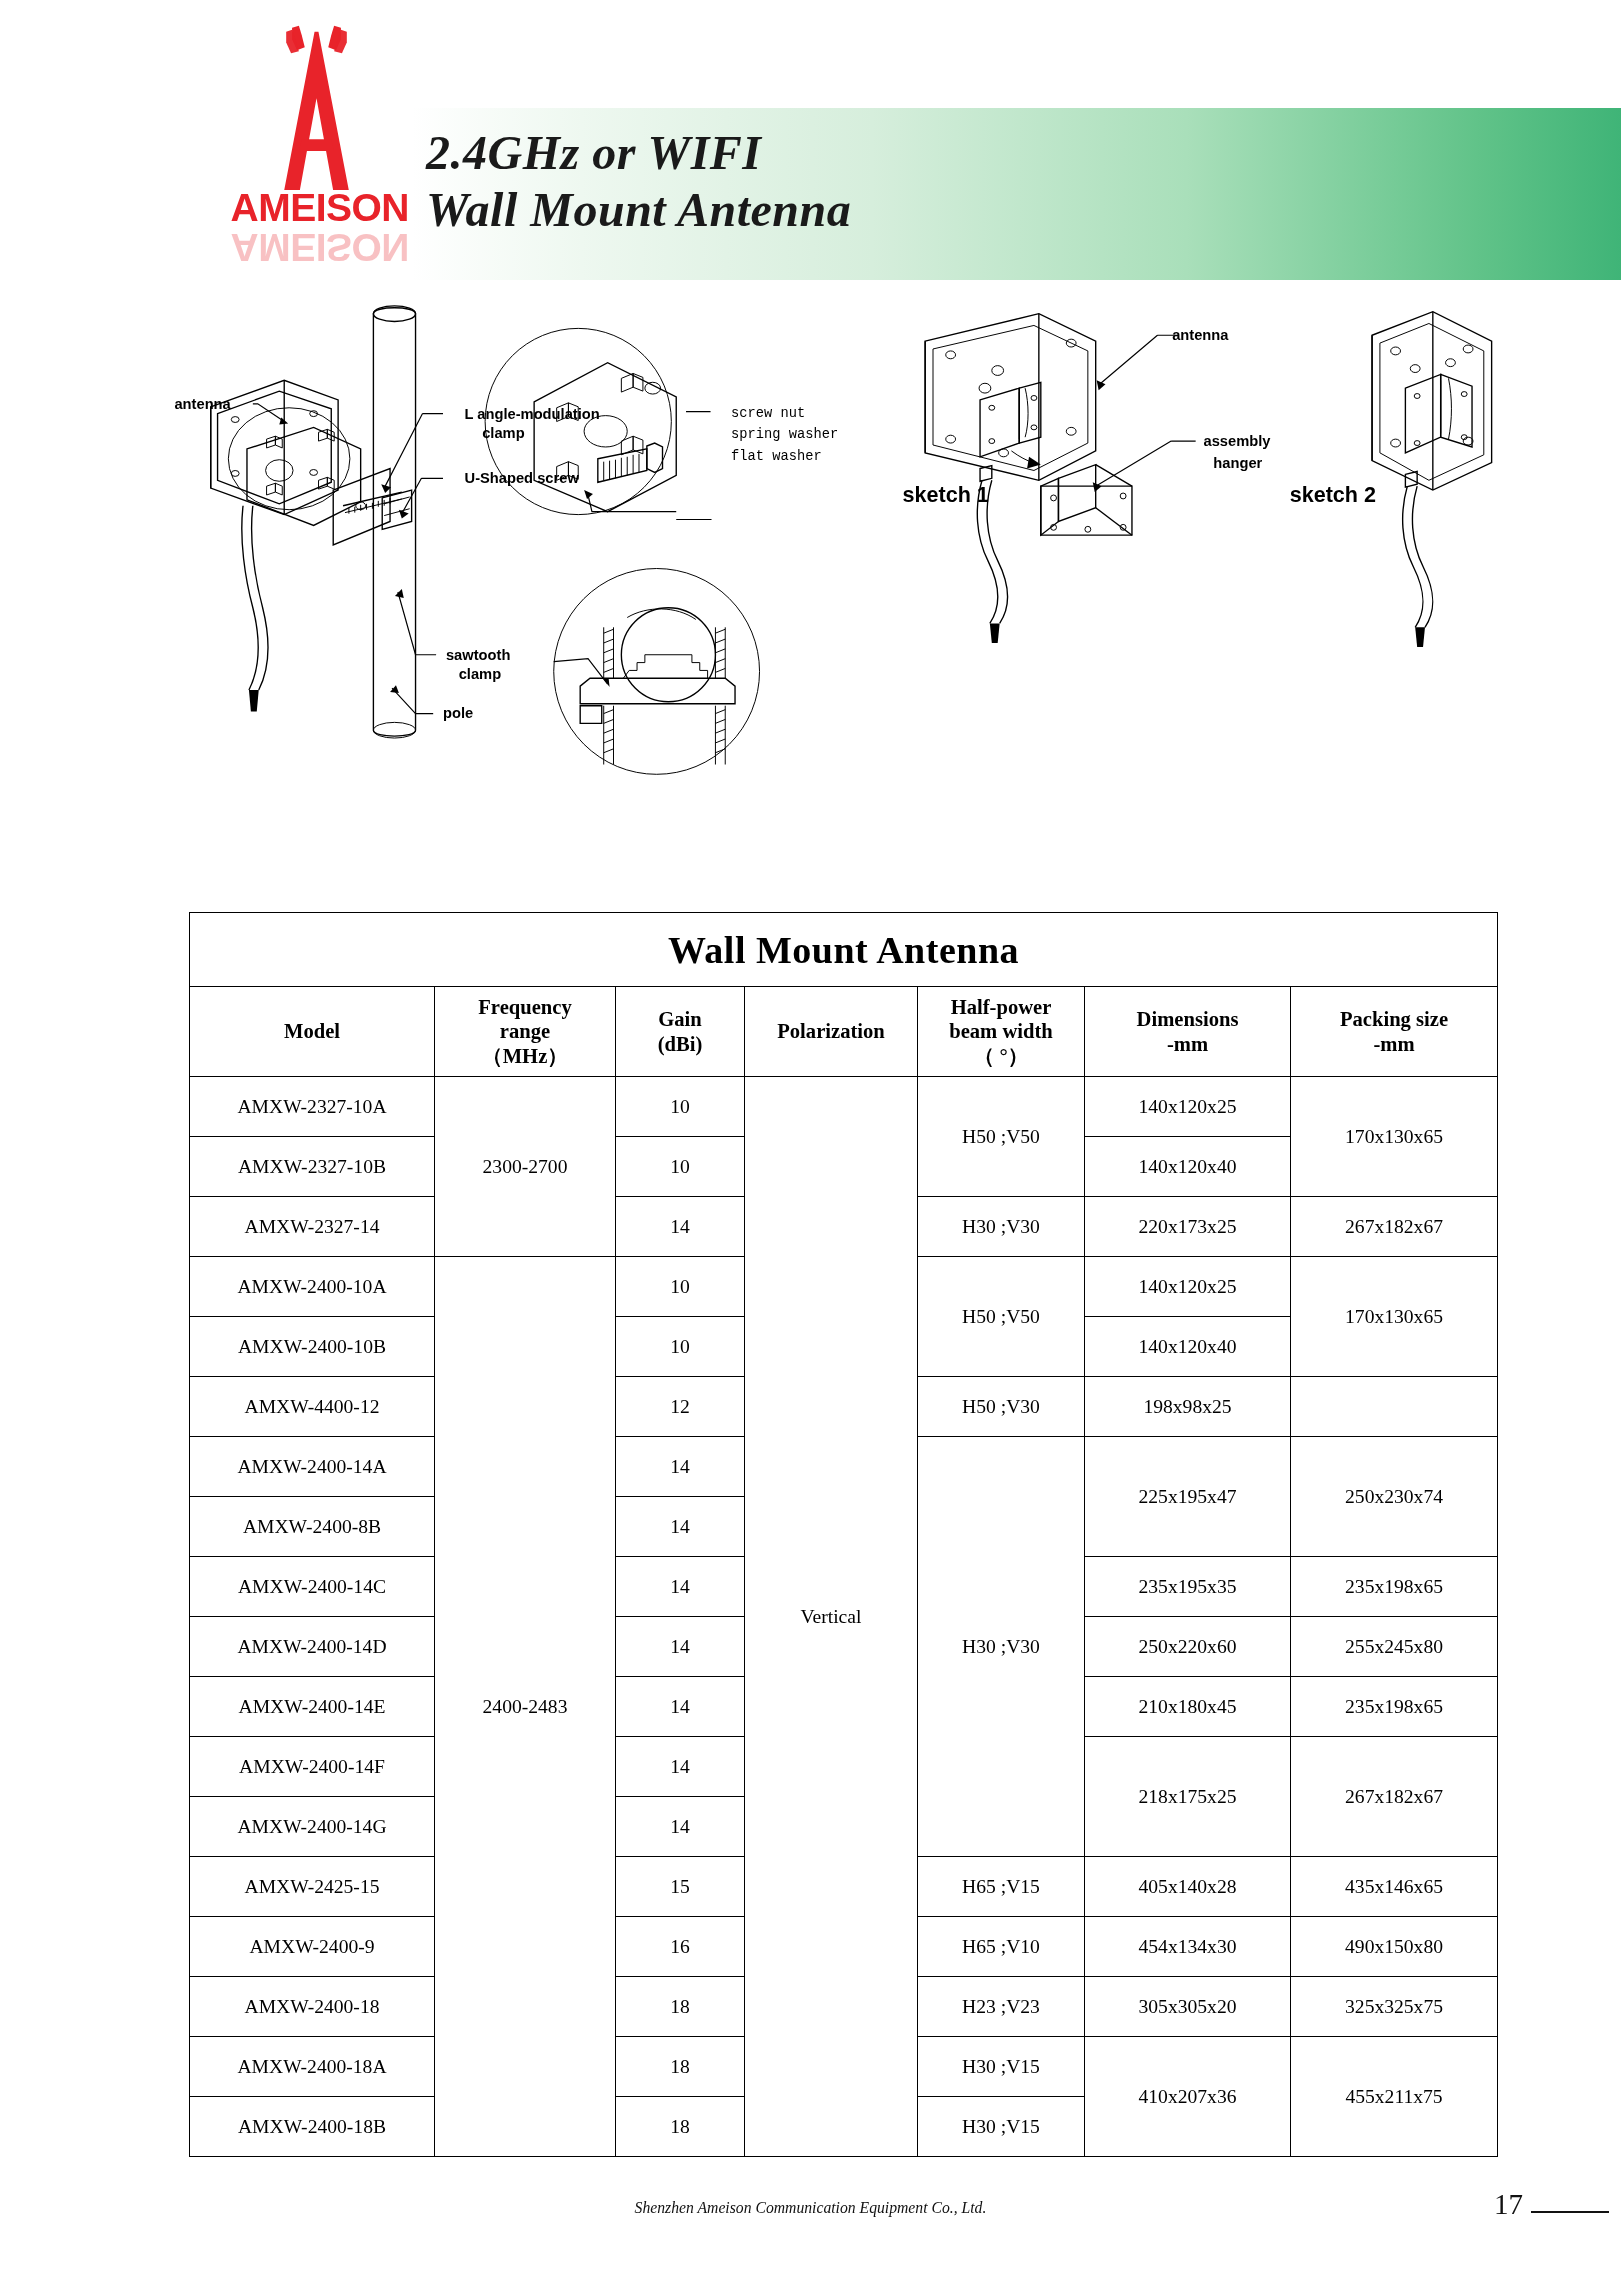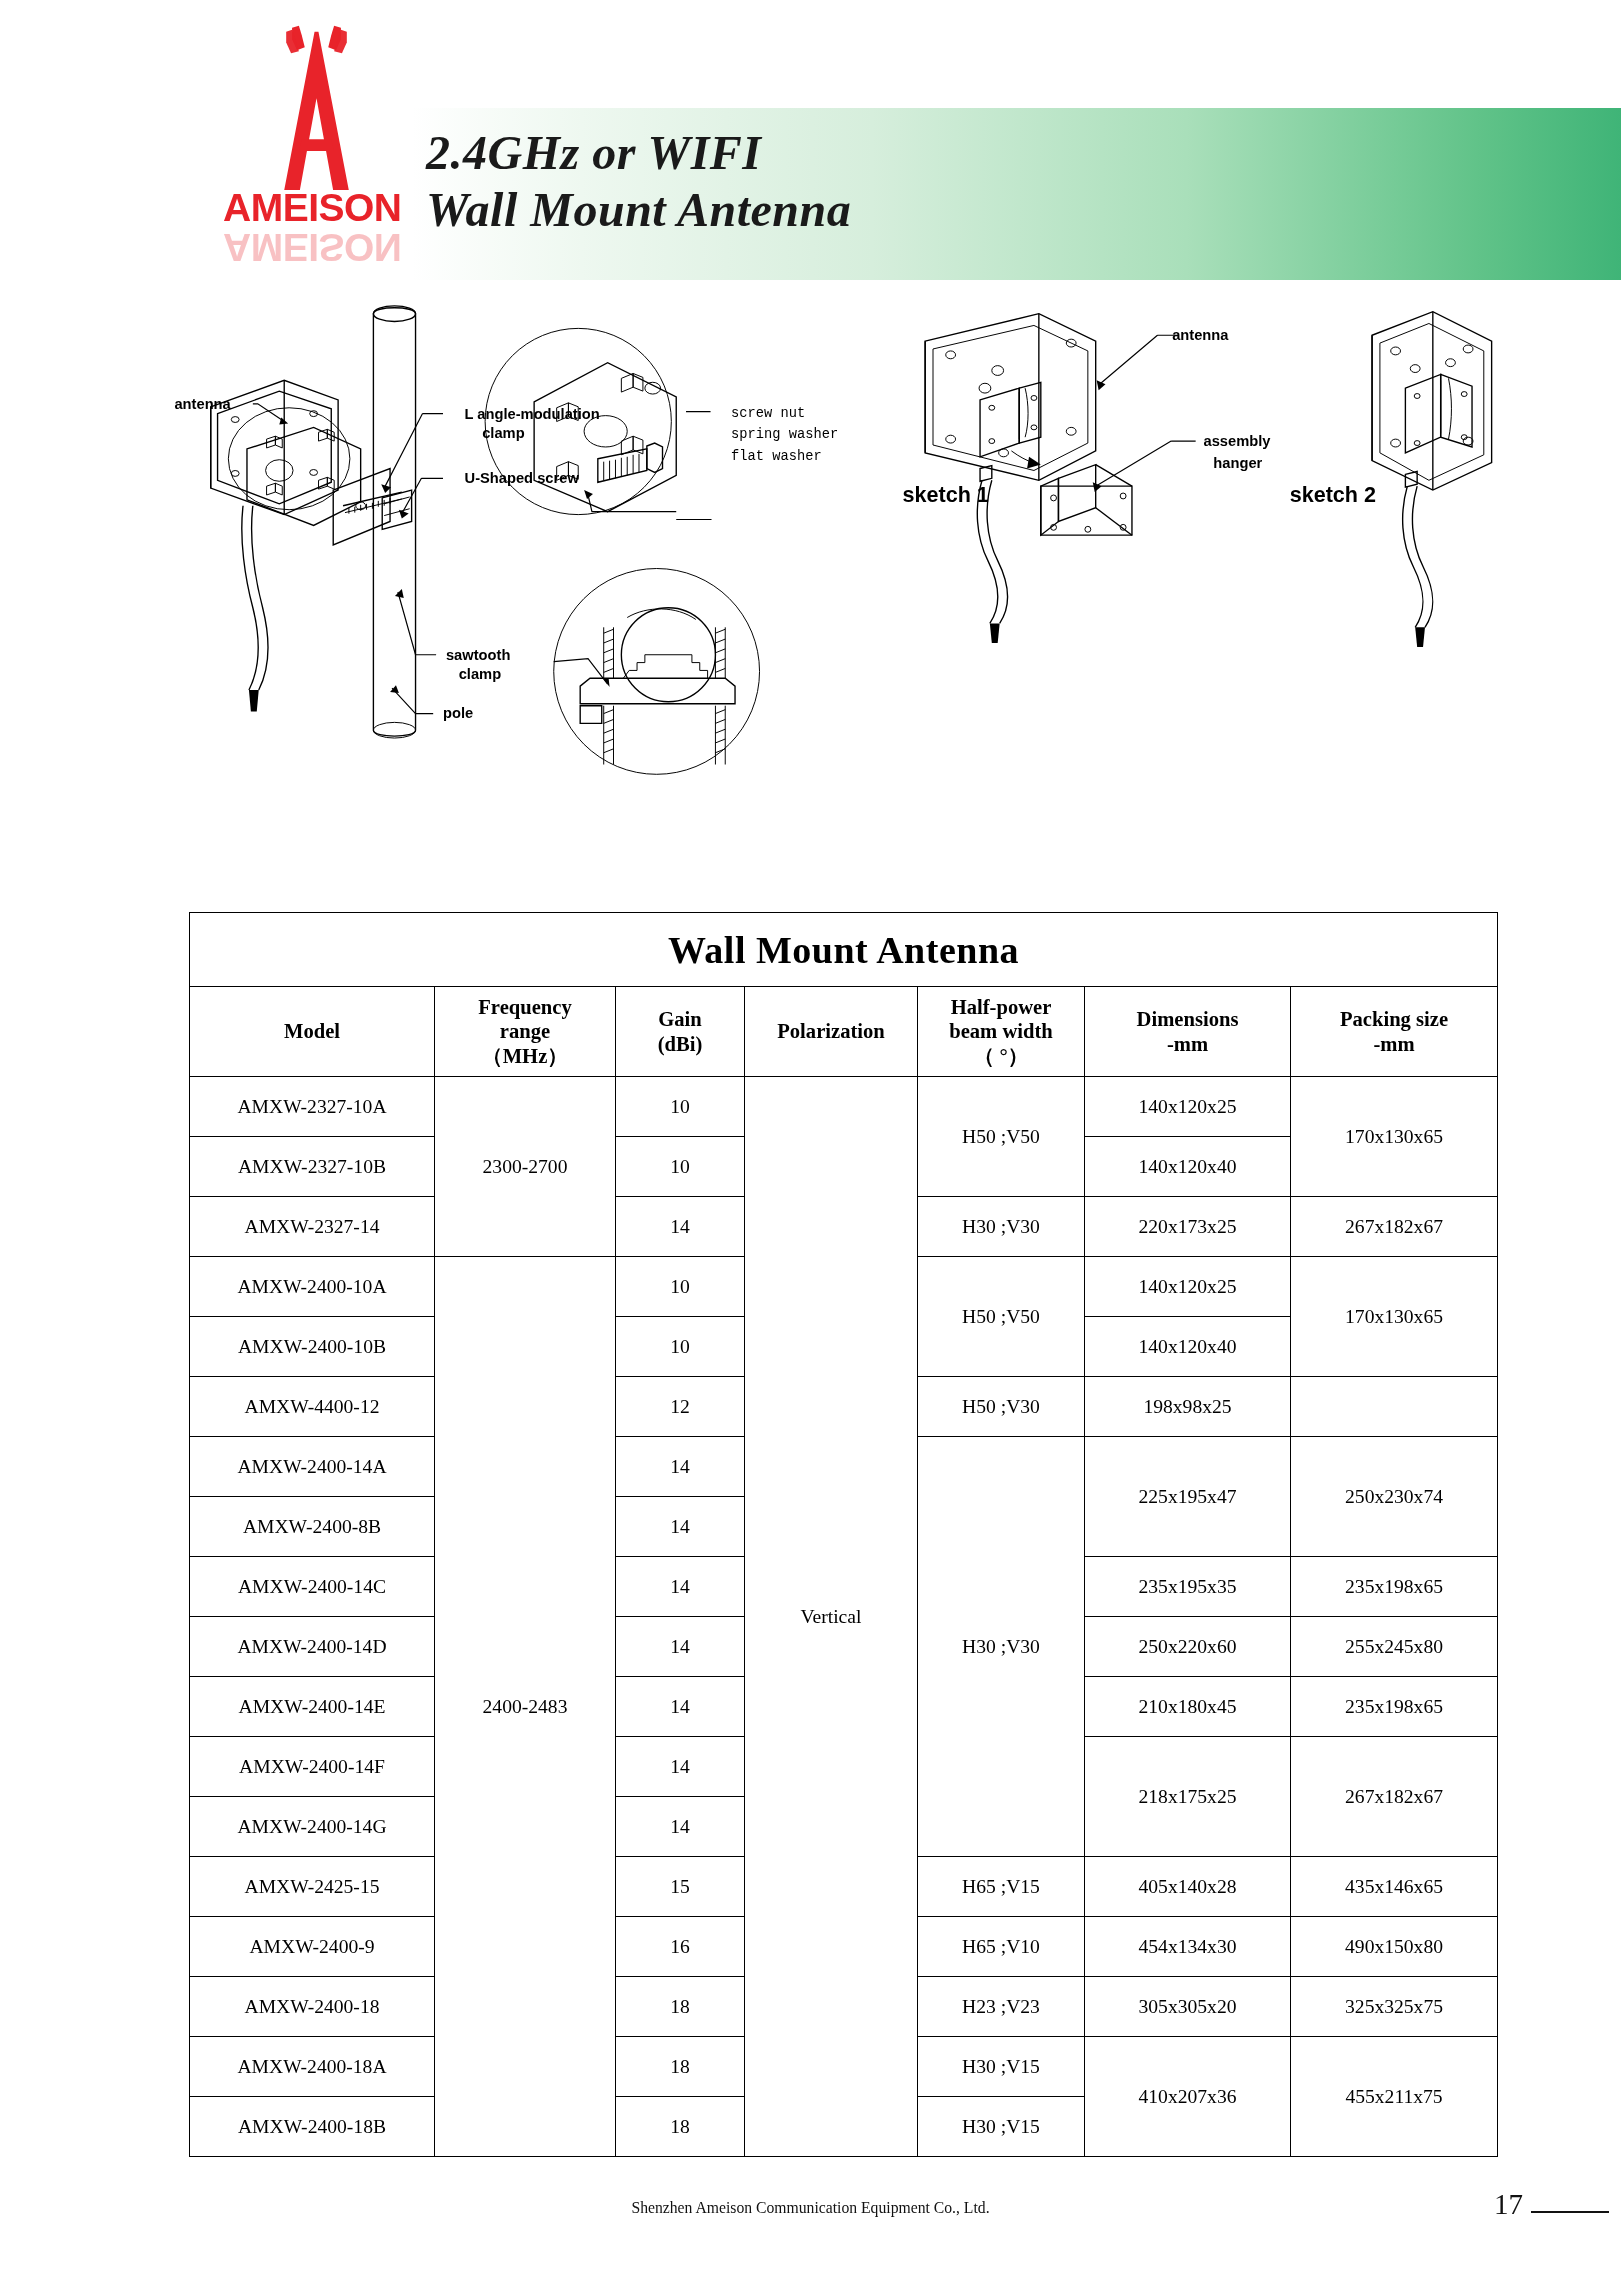--- a/index.html
+++ b/index.html
@@ -19,21 +19,21 @@
     left: 0; top: 0;
     width: 1621px;
     height: 294px;
   }
   .logo-block {
     position: absolute;
     left: 223px;
     top: 17.6px;
     width: 186px;
     height: 265px;
-    text-align: left;
+    text-align: right;
   }
   .logo-tower {
     position: relative;
     width: 147px;
     height: 176px;
     margin: 0 auto;
   }
   .logo-tower svg { display: block; }
   .logo-word {
     font-family: "Liberation Sans", sans-serif;
@@ -172,20 +172,21 @@
     height: 78px;
   }
   .footer-text {
     position: absolute;
     left: 0; top: 12.7px;
     width: 1621px;
     text-align: center;
     font-family: "Liberation Serif", serif;
     font-size: 15.7px;
     color: #111;
+    font-style: italic;
   }
   .footer-page {
     position: absolute;
     right: 98px;
     top: 2px;
     font-family: "Liberation Serif", serif;
     font-size: 29px;
     color: #111;
     margin-left: 48px;
   }

